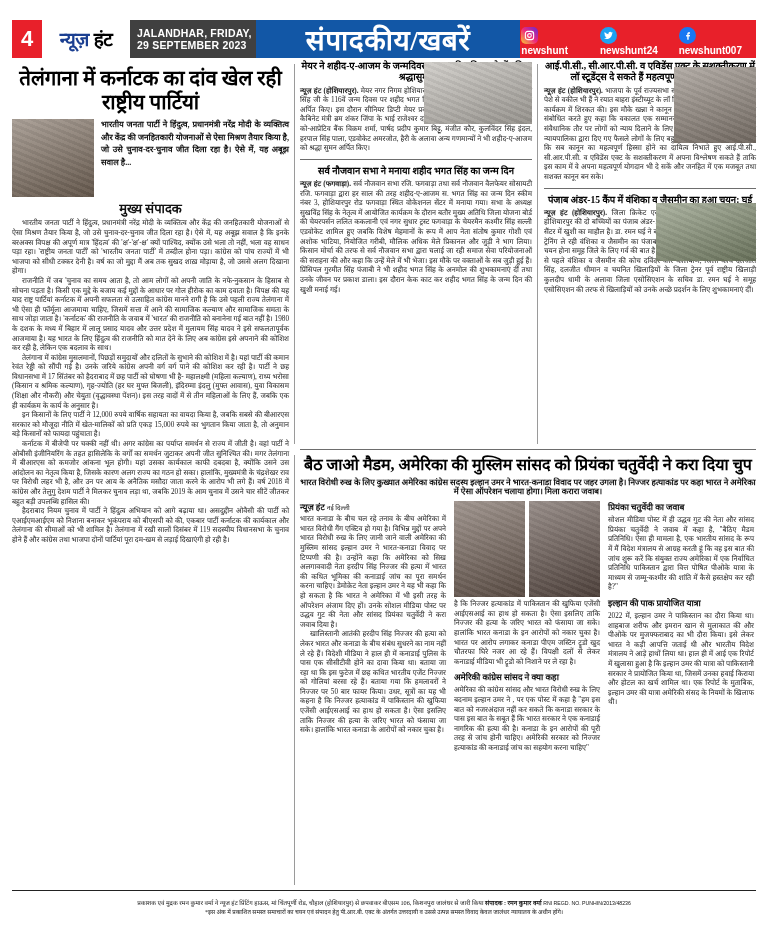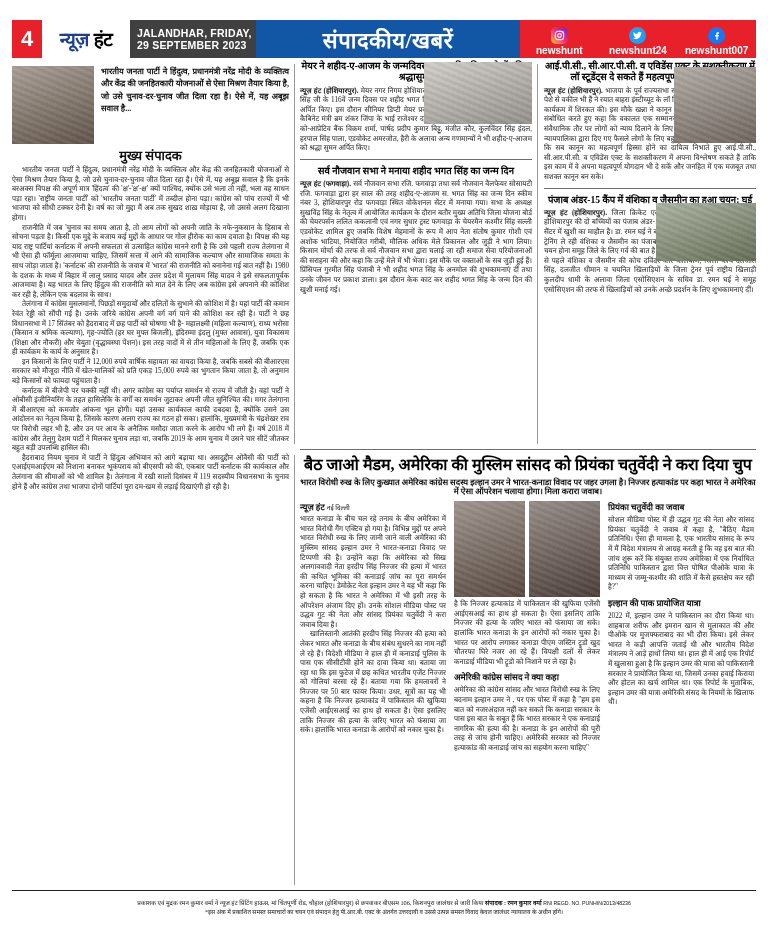--- a/index.html
+++ b/index.html
@@ -83,38 +83,38 @@
   }
   .mh-section {
     background: #1257a6;
     flex: 1;
     display: flex;
     align-items: center;
     justify-content: center;
   }
   .mh-section-text {
     color: #ffffff;
-    font-size: 22px;
+    font-size: 28px;
     font-weight: bold;
     letter-spacing: 0.5px;
     white-space: nowrap;
   }
   .mh-social {
     background: #e8202a;
     width: 236px;
     display: flex;
     align-items: flex-end;
     justify-content: space-around;
     padding-bottom: 2px;
     box-sizing: border-box;
   }
   .soc {
     display: flex;
     flex-direction: column;
-    align-items: center;
+    align-items: flex-start;
     width: 76px;
   }
   .soc-ico {
     width: 17px;
     height: 17px;
     border-radius: 4px;
     display: flex;
     align-items: center;
     justify-content: center;
     margin-bottom: 1px;
@@ -329,20 +329,21 @@
     </div>
   </div>
 
   <div class="vrule" style="left:294px; top:64px; height:380px;"></div>
   <div class="vrule" style="left:537px; top:64px; height:380px;"></div>
   <div class="vrule" style="left:294px; top:455px; height:430px;"></div>
   <div class="hrule" style="left:300px; top:449px; width:456px;"></div>
   <div class="hrule" style="left:12px; top:890px; width:744px; background:#222;"></div>
 
   <div id="left-col">
+    <div class="hl" id="lead-headline">तेलंगाना में कर्नाटक का दांव खेल रही राष्ट्रीय पार्टियां</div>
     <div class="intro-wrap">
       <div class="photo" id="lead-portrait"></div>
       <div id="lead-intro">भारतीय जनता पार्टी ने हिंदुत्व, प्रधानमंत्री नरेंद्र मोदी के व्यक्तित्व और केंद्र की जनहितकारी योजनाओं से ऐसा मिश्रण तैयार किया है, जो उसे चुनाव-दर-चुनाव जीत दिला रहा है। ऐसे में, यह अबूझ सवाल है...</div>
     </div>
     <div id="byline-role">मुख्य संपादक</div>
     <div class="body-txt" style="text-indent:10px;">भारतीय जनता पार्टी ने हिंदुत्व, प्रधानमंत्री नरेंद्र मोदी के व्यक्तित्व और केंद्र की जनहितकारी योजनाओं से ऐसा मिश्रण तैयार किया है, जो उसे चुनाव-दर-चुनाव जीत दिला रहा है। ऐसे में, यह अबूझ सवाल है कि इनके बरअक्स विपक्ष की अपूर्ण मात्र 'हिंदत्व' की 'क्ष'-'क्ष'-क्ष' क्यों पाश्चिद, क्योंक उसे भला तो नहीं, भला वह साधन पड़ा रहा। 'राष्ट्रीय जनता पार्टी' को 'भारतीय जनता पार्टी' में तब्दील होना पड़ा। कांग्रेस को पांच राज्यों में भी भाजपा को सीधी टक्कर देनी है। वर्ष का जो मुद्दा मैं अब तक सुखद शाख़ मोड़ाया है, जो उससे अलग दिखाना होगा।</div>
     <div class="body-txt" style="text-indent:10px;">राजनीति में जब 'चुनाव का समय आता है, तो आम लोगों को अपनी जाति के नफे-नुकसान के हिसाब से सोचना पड़ता है। किसी एक मुद्दे के बजाय कई मुद्दों के आधार पर गोल हीरोक का काम दवाता है। विपक्ष की यह याद राष्ट्र पार्टियां कर्नाटक में अपनी सफलता से उत्साहित कांग्रेस मानने रागी है कि उसे पहली राज्य तेलंगाना में भी ऐसा ही फॉर्मूला आजमाया चाहिए, जिसमें सत्ता में आने की सामाजिक कल्याण और सामाजिक समता के साथ जोड़ा जाता है। 'कर्नाटक' की राजनीति के जवाब में 'भारत' की राजनीति को बनानेना गई बात नहीं है। 1980 के दशक के मध्य में बिहार में लालू प्रसाद यादव और उत्तर प्रदेश में मुलायम सिंह यादव ने इसे सफलतापूर्वक आजमाया है। यह भारत के लिए हिंदुत्व की राजनीति को मात देने के लिए अब कांग्रेस इसे अपनाने की कोशिश कर रही है, लेकिन एक बदलाव के साथ।</div>
     <div class="body-txt" style="text-indent:10px;">तेलंगाना में कांग्रेस मुसलमानों, पिछड़ों समुदायों और दलितों के सुभाने की कोशिश में है। यहां पार्टी की कमान रेवंत रेड्डी को सौंपी गई है। उनके जरिये कांग्रेस अपनी वर्ग वर्ग पाने की कोशिश कर रही है। पार्टी ने छह विधानसभा में 17 सिंतंबर को हैदराबाद में छह पार्टी को घोषणा भी है- महालक्ष्मी (महिला कल्याण), राथ्य भरोसा (किसान व श्रमिक कल्याण), गृह-ज्योति (हर घर मुफ्त बिजली), इंदिरम्मा इंदलु (मुफ्त आवास), युवा विकासम (शिक्षा और नौकरी) और चेयुता (वृद्धावस्था पेंशन)। इस तरह वादों में से तीन महिलाओं के लिए हैं, जबकि एक ही कार्यक्रम के कार्य के अनुसार है।</div>
     <div class="body-txt" style="text-indent:10px;">इन किसानों के लिए पार्टी ने 12,000 रुपये वार्षिक सहायता का वायदा किया है, जबकि सबसे की बीआरएस सरकार को मौजूदा नीति में खेत-मालिकों को प्रति एकड़ 15,000 रुपये का भुगतान किया जाता है, तो अनुमान बड़े किसानों को फायदा पहुंचाता है।</div>
     <div class="body-txt" style="text-indent:10px;">कर्नाटक में बीजेपी पर चक्की नहीं थी। अगर कांग्रेस का पर्याप्त समर्थन से राज्य में जीती है। वहां पार्टी ने ओबीसी इंजीनियरिंग के तहत हासिलेकि के वर्गों का समर्थन जुटाकर अपनी जीत सुनिश्चित की। मगर तेलंगाना में बीआरएस को कमजोर आंकना भूल होगी। यहां उसका कार्यकाल काफी दबदबा है, क्योंकि उसने उस आंदोलन का नेतृत्व किया है, जिसके कारण अलग राज्य का गठन हो सका। हालांकि, मुख्यमंत्री के चंद्रशेखर राव पर विरोधी लहर भी है, और उन पर आय के अनैतिक मसौदा जाता करने के आरोप भी लगे हैं। वर्ष 2018 में कांग्रेस और तेलुगु देशम पार्टी ने मिलकर चुनाव लड़ा था, जबकि 2019 के आम चुनाव में उसने चार सीटें जीतकर बहुत बड़ी उपलब्धि हासिल की।</div>

